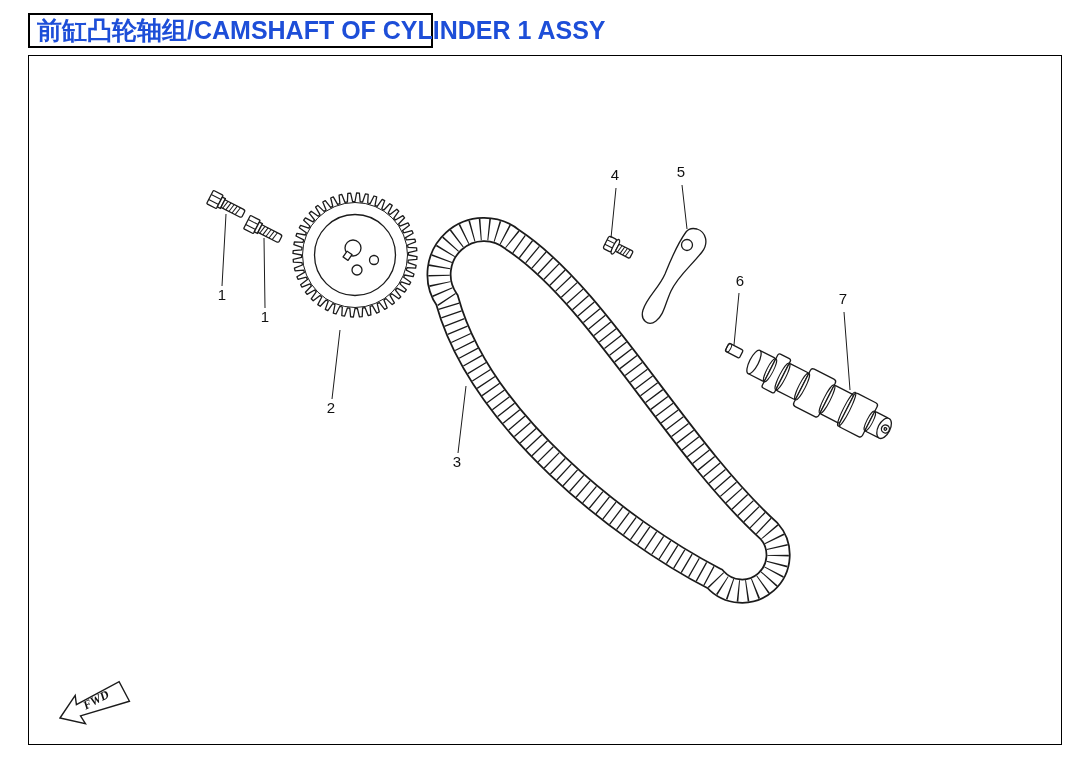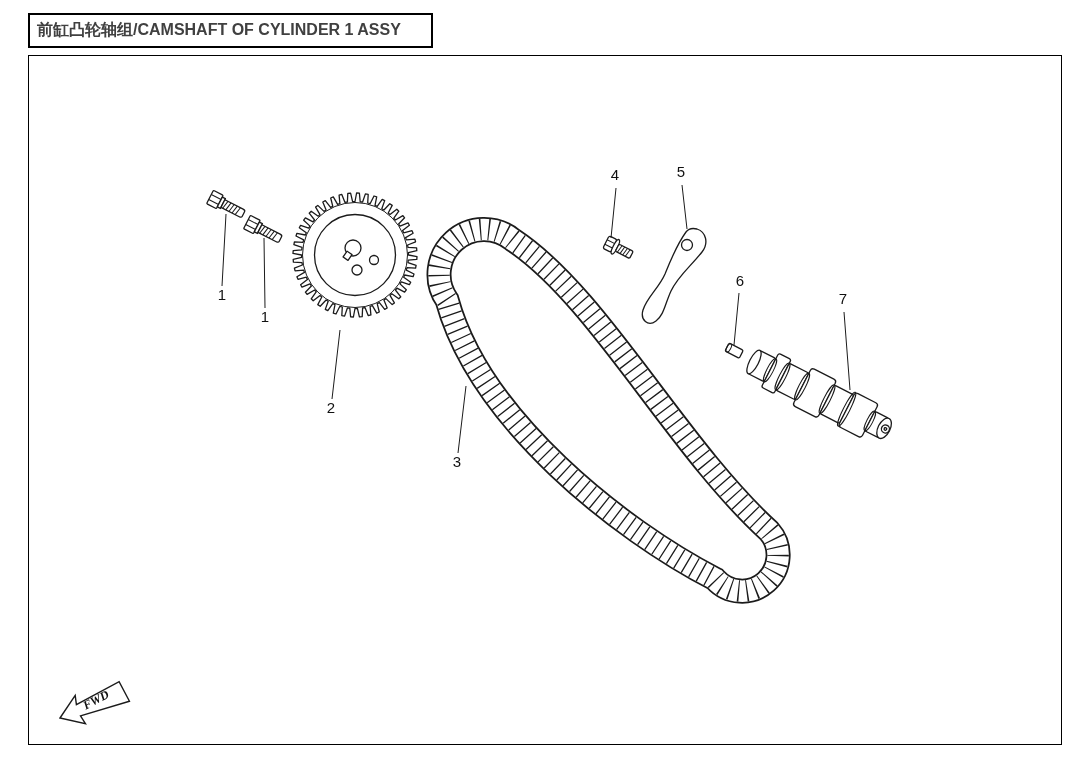--- a/index.html
+++ b/index.html
@@ -1,20 +1,20 @@
 <!DOCTYPE html>
 <html><head>
 <meta charset="utf-8">
 <style>
   html,body{margin:0;padding:0;background:#fff;}
   .page{position:relative;width:1090px;height:760px;background:#fff;overflow:hidden;
         font-family:"Liberation Sans","DejaVu Sans",sans-serif;}
   .title-box{position:absolute;left:28px;top:13px;width:405px;height:35px;
         border:2px solid #000;box-sizing:border-box;display:flex;align-items:center;padding:0 7px;background:#fff;}
-  .title-text{font-size:16px;font-weight:bold;white-space:nowrap;color:#404040;}
+  .title-text{font-size:25px;font-weight:bold;white-space:nowrap;color:#1d4ed8;}
   .frame{position:absolute;left:28px;top:55px;width:1034px;height:690px;
         border:1.5px solid #000;box-sizing:border-box;background:#fff;}
   .art{position:absolute;left:0;top:0;}
   .part rect,.part path,.part circle,.part ellipse,.part polygon{
         fill:#fff;stroke:#1b1b1b;stroke-width:1.3;stroke-linejoin:round;}
   .part line{stroke:#1b1b1b;stroke-width:1;}
   .thin{stroke-width:1 !important;fill:none !important;}
   .chain-outline{fill:none;stroke:#1b1b1b;stroke-width:25;}
   .chain-fill{fill:none;stroke:#ffffff;stroke-width:21.5;}
   .chain-ticks{fill:none;stroke:#1b1b1b;stroke-width:21.5;stroke-dasharray:1.3 7.2;}

